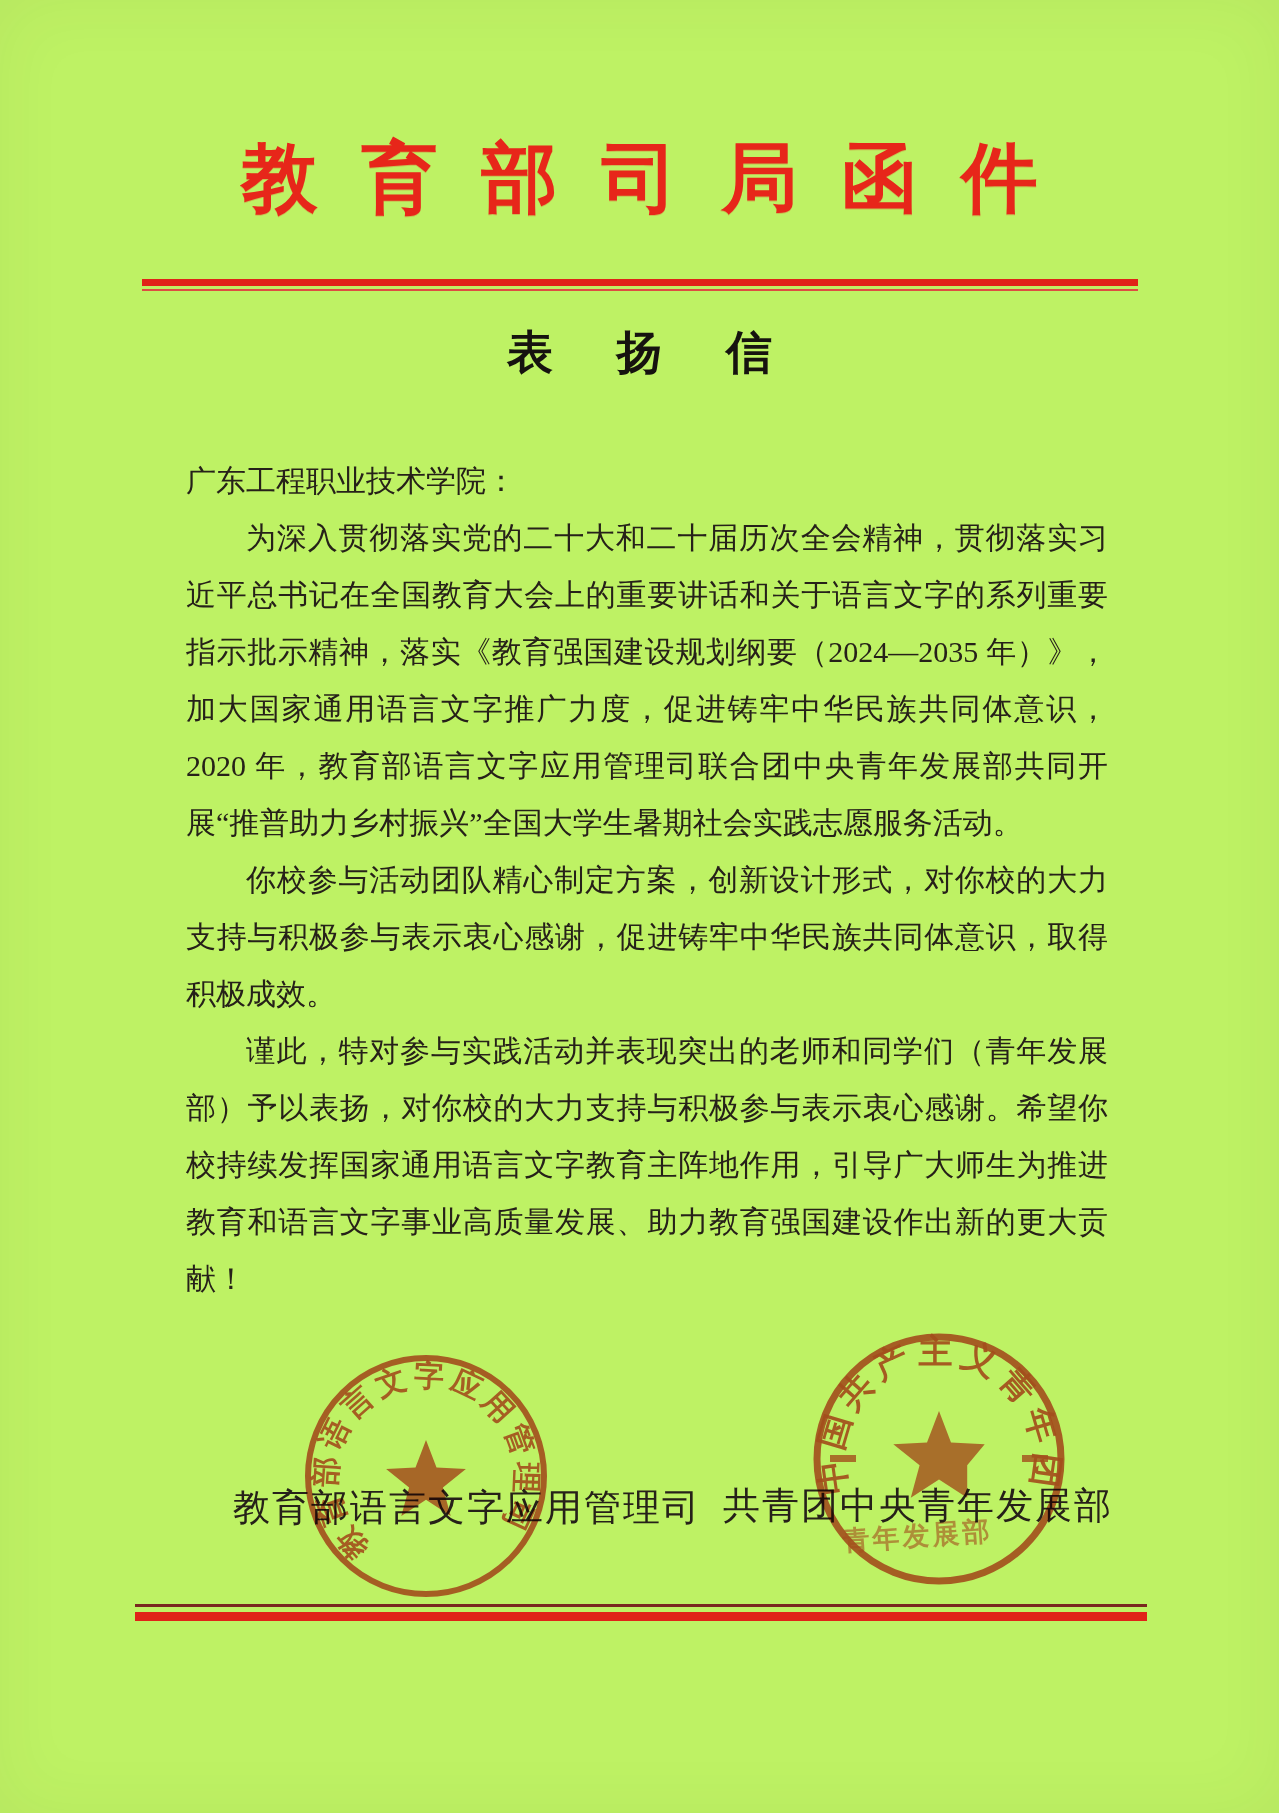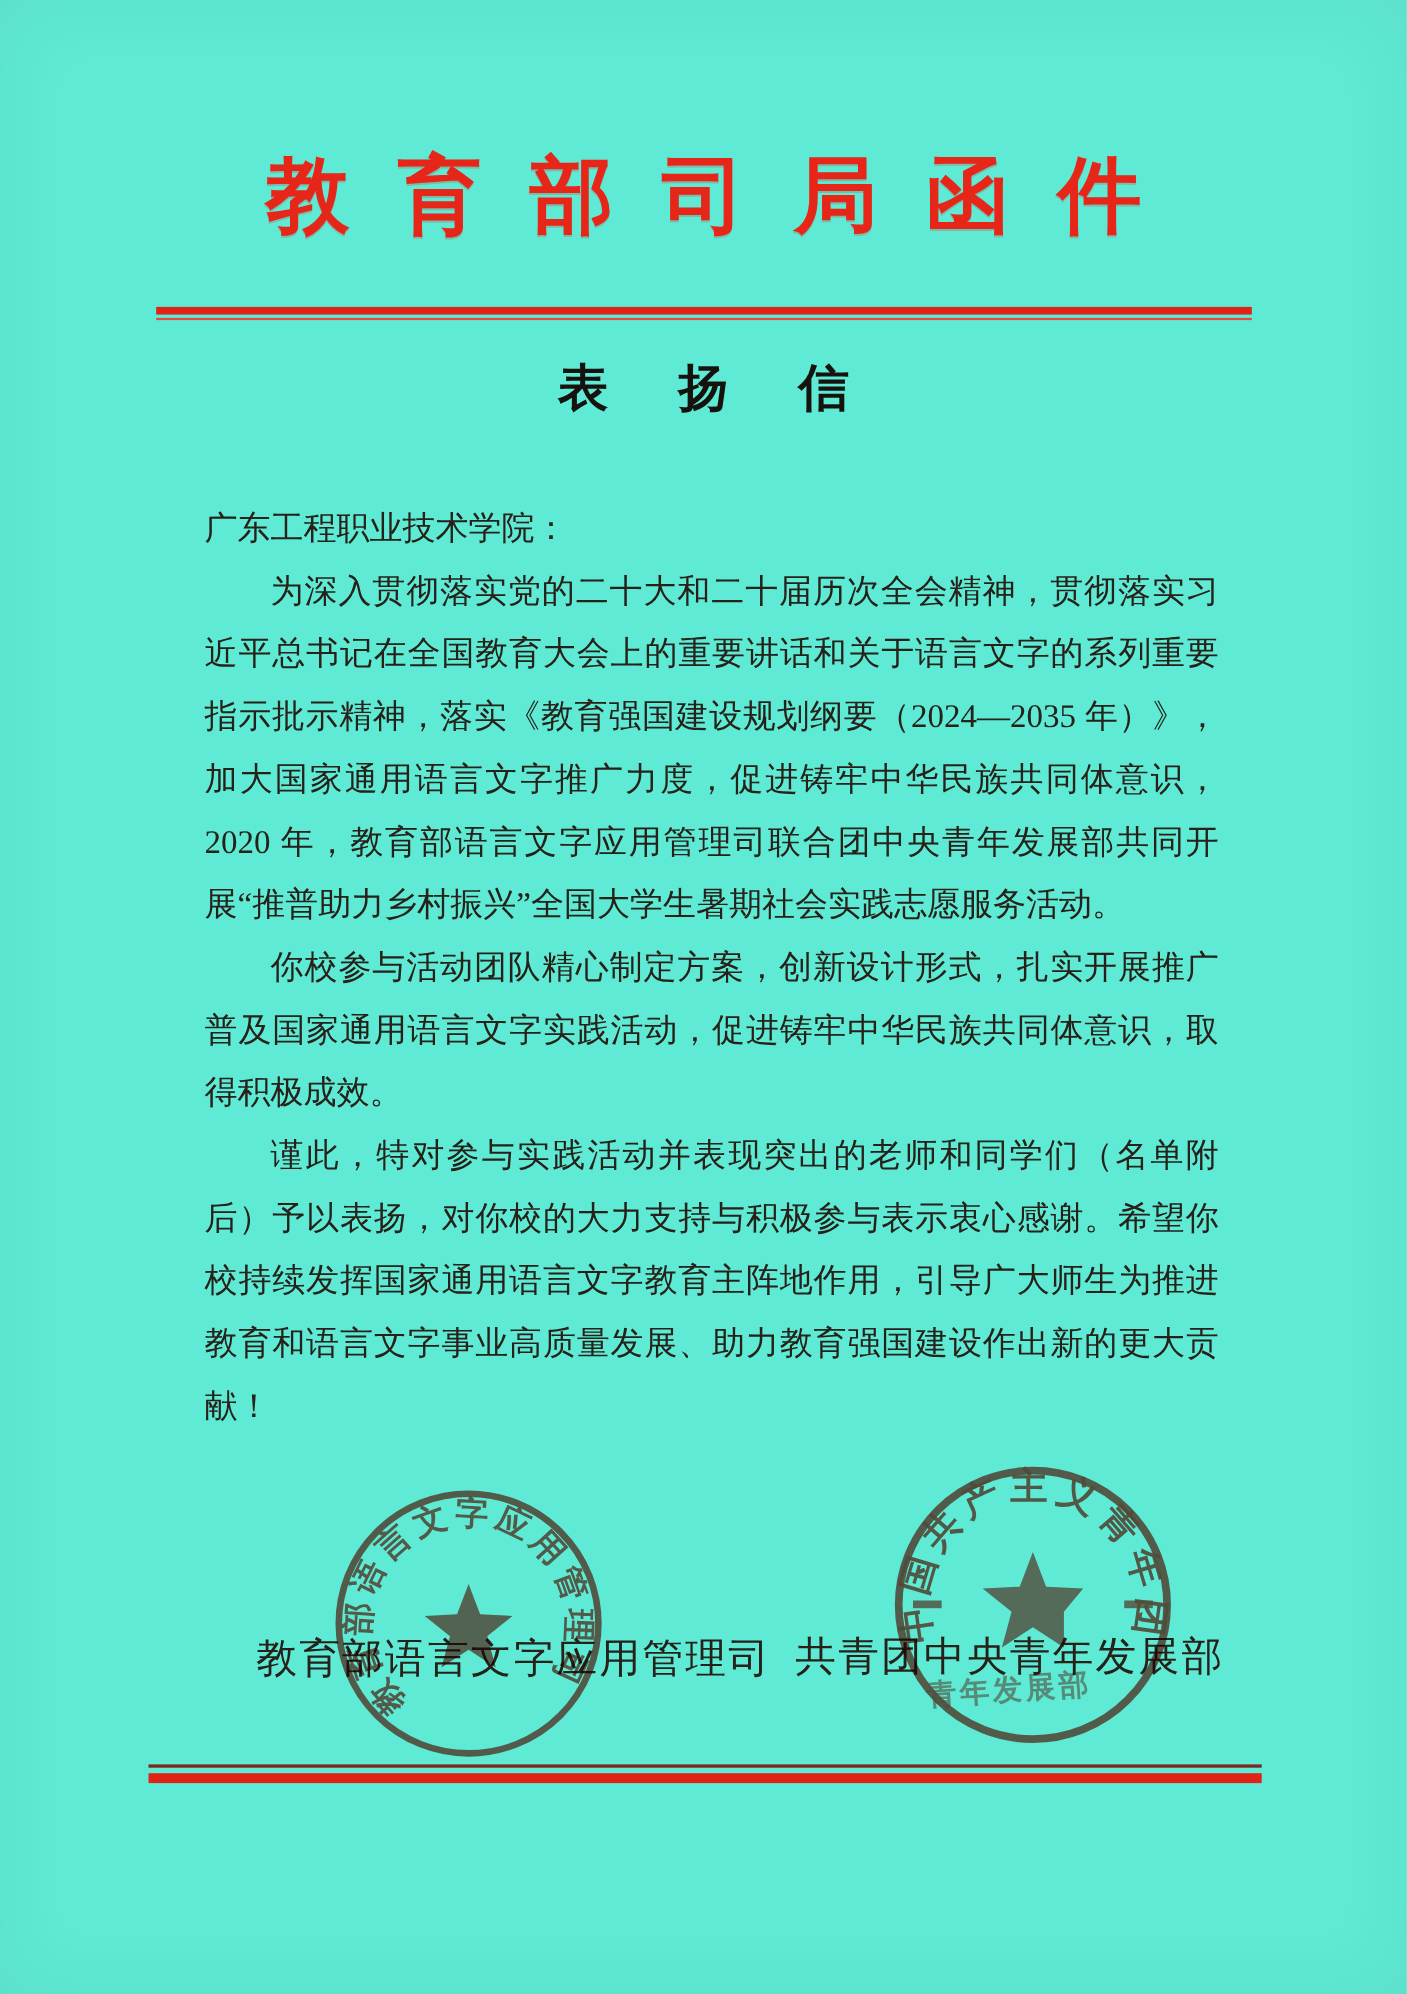--- a/index.html
+++ b/index.html
@@ -1,20 +1,20 @@
 <!DOCTYPE html>
 <html><head>
 <meta charset="utf-8">
 <style>
   html,body{margin:0;padding:0;background:#e9e7e3;}
   .page{
     position:relative;
     width:1279px;height:1813px;
     margin:0 auto;
-    background:#5eead4;
+    background:#bef264;
     box-shadow:inset 0 0 70px rgba(60,50,40,0.06);
     font-family:"Liberation Serif","DejaVu Serif",serif;
     overflow:hidden;
   }
   .letterhead{
     position:absolute;top:128px;left:0;width:100%;
     text-align:center;
     font-size:76px;font-weight:bold;
     color:#e7261a;
     letter-spacing:44px;text-indent:44px;
@@ -72,22 +72,22 @@
   <div class="rule rule-top">
     <div class="rule-thick"></div>
     <div class="rule-thin"></div>
   </div>
 
   <h1 class="doc-title">表 扬 信</h1>
 
   <div class="letter-body">
     <p class="salutation">广东工程职业技术学院：</p>
     <p class="para">为深入贯彻落实党的二十大和二十届历次全会精神，贯彻落实习近平总书记在全国教育大会上的重要讲话和关于语言文字的系列重要指示批示精神，落实《教育强国建设规划纲要（2024—2035 年）》，加大国家通用语言文字推广力度，促进铸牢中华民族共同体意识，2020 年，教育部语言文字应用管理司联合团中央青年发展部共同开展“推普助力乡村振兴”全国大学生暑期社会实践志愿服务活动。</p>
-    <p class="para">你校参与活动团队精心制定方案，创新设计形式，扎实开展推广普及国家通用语言文字实践活动，促进铸牢中华民族共同体意识，取得积极成效。</p>
-    <p class="para">谨此，特对参与实践活动并表现突出的老师和同学们（名单附后）予以表扬，对你校的大力支持与积极参与表示衷心感谢。希望你校持续发挥国家通用语言文字教育主阵地作用，引导广大师生为推进教育和语言文字事业高质量发展、助力教育强国建设作出新的更大贡献！</p>
+    <p class="para">你校参与活动团队精心制定方案，创新设计形式，对你校的大力支持与积极参与表示衷心感谢，促进铸牢中华民族共同体意识，取得积极成效。</p>
+    <p class="para">谨此，特对参与实践活动并表现突出的老师和同学们（青年发展部）予以表扬，对你校的大力支持与积极参与表示衷心感谢。希望你校持续发挥国家通用语言文字教育主阵地作用，引导广大师生为推进教育和语言文字事业高质量发展、助力教育强国建设作出新的更大贡献！</p>
   </div>
 
   <div class="sig sig-left">教育部语言文字应用管理司</div>
   <div class="sig sig-right">共青团中央青年发展部</div>
 
   <svg class="seal seal-left" width="248" height="248" viewBox="0 0 248 248" xmlns="http://www.w3.org/2000/svg">
     <defs>
       <path id="arcL" d="M 66.1 192.9 A 90 90 0 1 1 181.9 192.9" fill="none"></path>
     </defs>
     <circle cx="124" cy="124" r="118" fill="none" stroke="#d63a2b" stroke-width="6" opacity="0.9"></circle>

